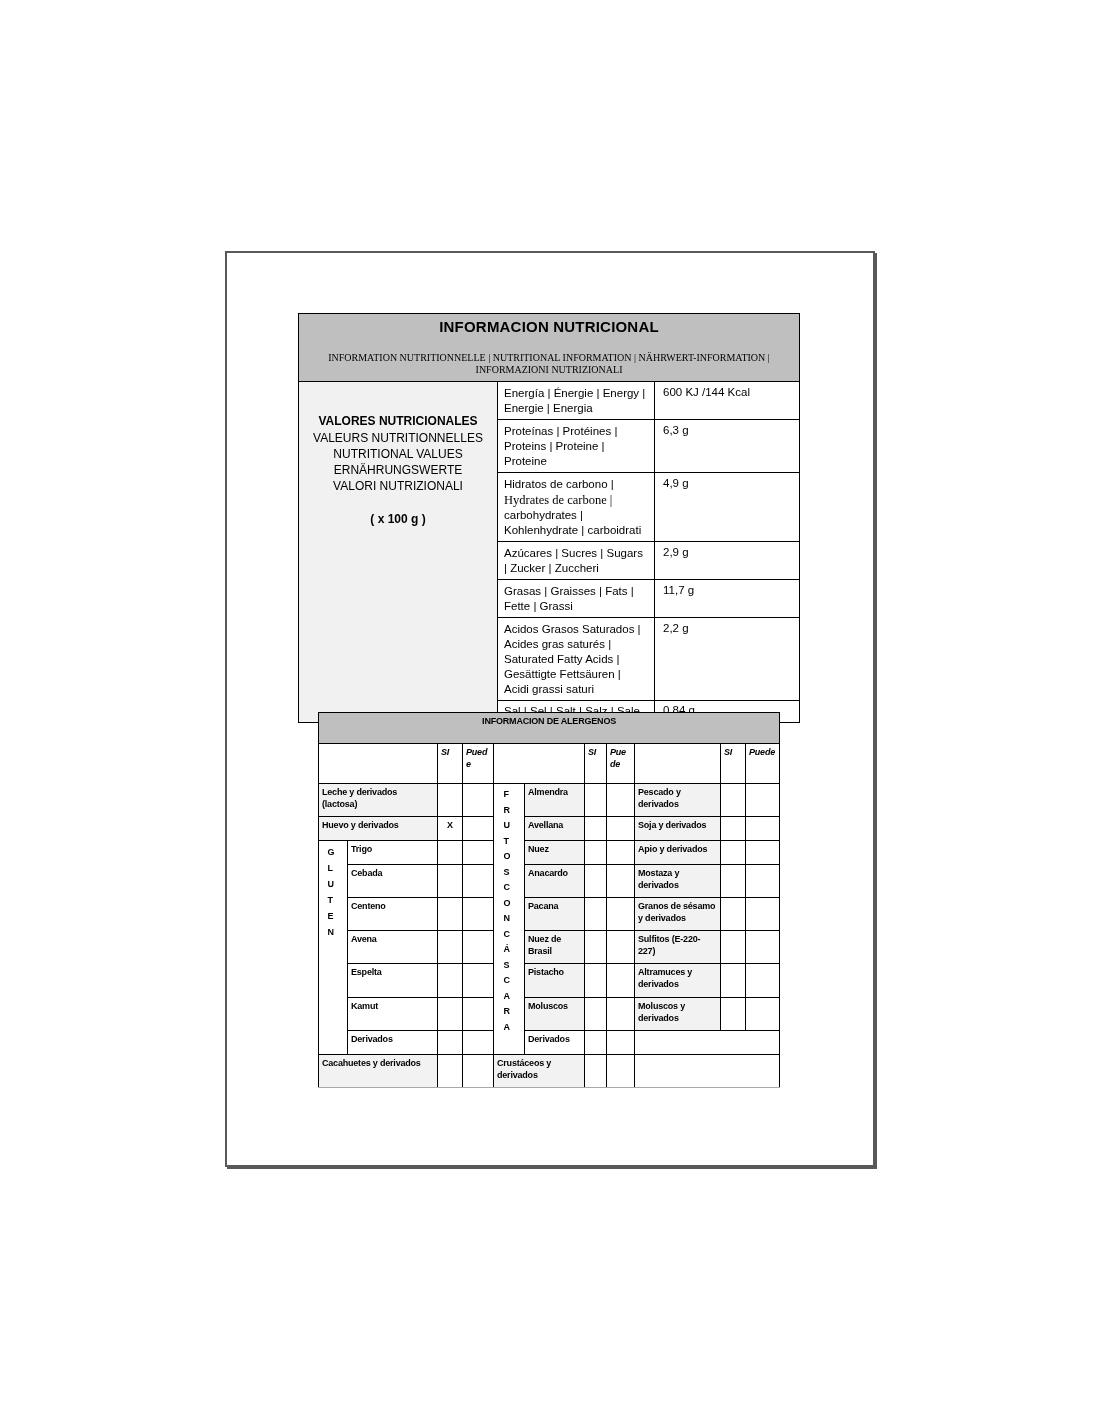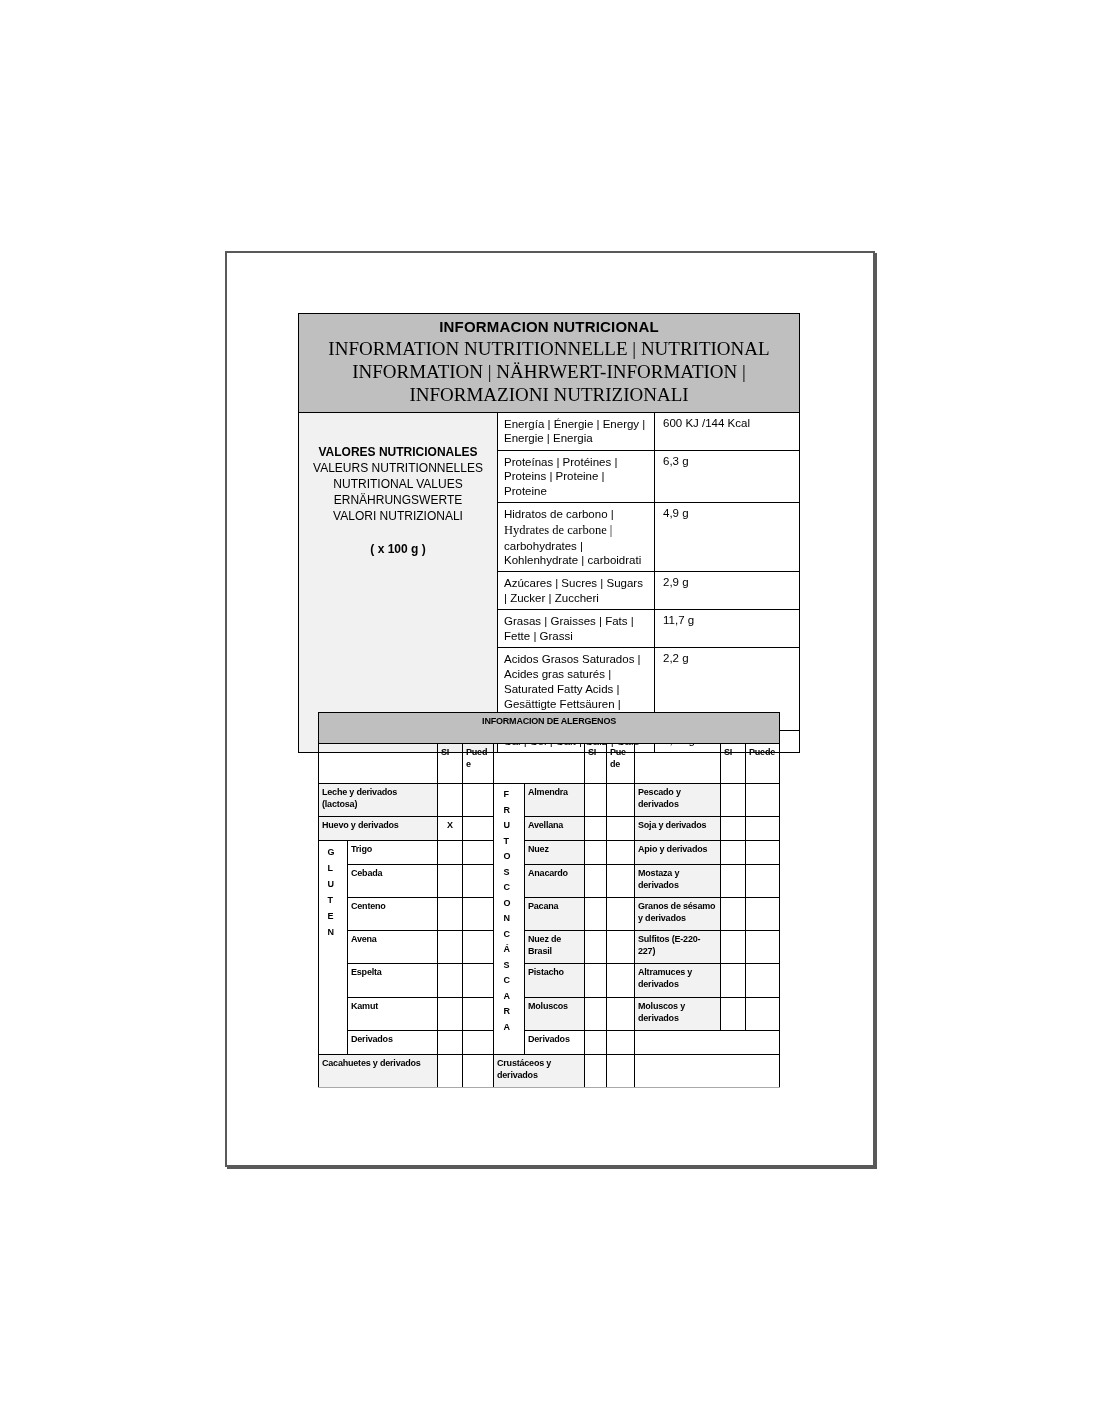--- a/index.html
+++ b/index.html
@@ -20,21 +20,21 @@
   table { border-collapse:collapse; table-layout:fixed;padding-left:11px; }
   td { vertical-align:top; }
 
   
   .nutri { position:absolute; left:71px; top:60px; width:501px; }
   .nutri td { border:1px solid #000; }
   .n-head { background:#bfbfbf; text-align:center; padding:4px 6px 5px; }
   .n-title { font-size:15px; font-weight:bold; letter-spacing:.2px; }
   .n-sub {
     font-family:"Liberation Serif", serif;
-    font-size:19px; line-height:1.22; margin-top:2px;
+    font-size:10px; line-height:1.22; margin-top:17px;
   }
   .n-side {
     background:#f1f1f1; text-align:center;
     font-size:12px; line-height:1.35; padding-top:31px;
   }
   .n-side .b { font-weight:bold; }
   .n-side .per { margin-top:17px; font-weight:bold; }
   .n-label { font-size:11.5px; line-height:1.3; padding:4px 6px 3px 6px;margin-top:33px; }
   .n-serif { font-family:"Liberation Serif", serif; font-size:12.5px; }
   .n-value { font-size:11.5px; padding:4px 6px 3px 8px; }
@@ -45,21 +45,21 @@
     border:1px solid #000;
     font-size:9px; font-weight:bold; letter-spacing:-0.2px;
     line-height:11.5px; padding:3px 3px;
   }
   .a-title {
     background:#bfbfbf; text-align:center;
     font-size:15px; font-weight:bold; letter-spacing:.2px;
     padding:3px 0 4px 0; line-height:17px;
   }
   .a-hdr {
-    font-size:10px; letter-spacing:0;
+    font-style:italic; font-size:10px; letter-spacing:0;
     overflow-wrap:anywhere; line-height:12px; padding:2px 3px;
   }
   .a-label { background:#f2f2f2; }
   .a-sub { background:#fff; }
   .a-indent { padding-left:9px; }
   .a-mark { text-align:center; }
   .vert { text-align:left; padding:4px 0; background:#fff; }
   .vert > div { width:11px; margin:0 auto; word-break:break-all; letter-spacing:0; }
   .v-gluten > div { line-height:16px; }
   .v-frutos > div { line-height:15.5px; }

